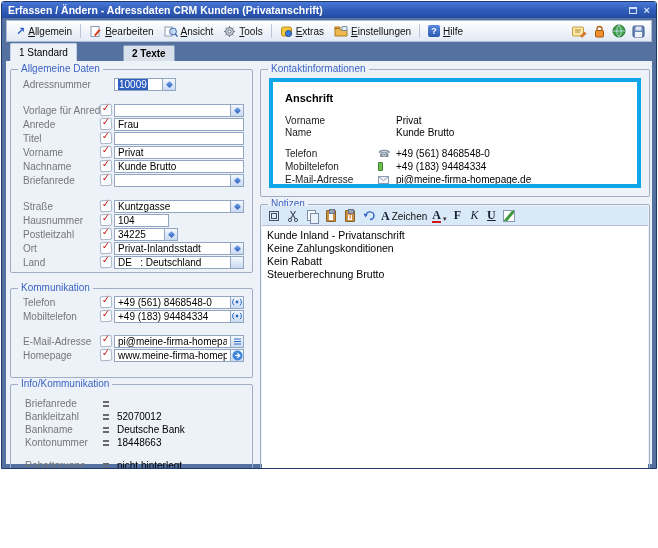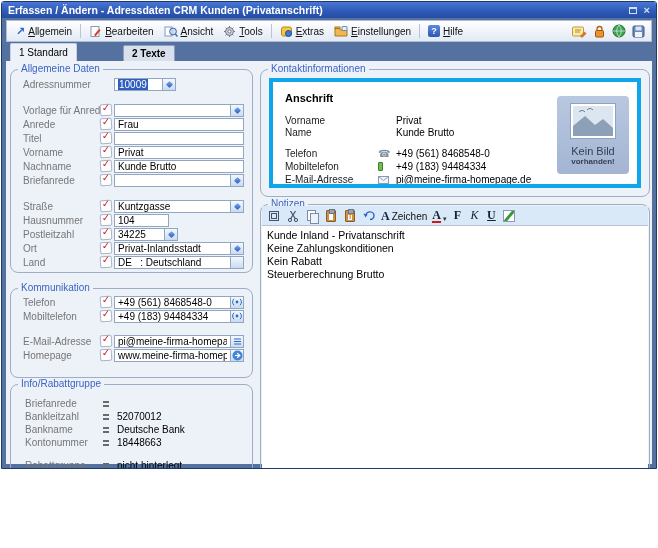--- a/index.html
+++ b/index.html
@@ -35,21 +35,21 @@
   
   .tabstrip{height:19px;flex:none;display:flex;align-items:flex-end;padding-left:4px;gap:44px;}
   .tab{display:flex;align-items:center;padding:0 8px;font-size:10px;border:1px solid #8CA0C0;border-bottom:none;
        border-radius:2px 2px 0 0;margin-right:2px;cursor:default;}
   .tab.active{background:#EDF1F8;height:18px;border-color:#C6D2E4;}
   .tab.inactive{background:#D8E0EC;height:16px;font-weight:bold;}
 
   
   .content{flex:1;background:#EDF1F8;position:relative;min-height:0;}
 
-  .gbox{position:absolute;border:1px solid #9FAEC6;border-radius:8px;}
+  .gbox{position:absolute;border:1px solid #9FAEC6;border-radius:2px;}
   .gtitle{position:absolute;top:-7px;left:7px;background:#EDF1F8;color:#3B64C4;font-size:10px;line-height:12px;padding:0 3px;white-space:nowrap;}
   .gbody{position:absolute;inset:0;display:flex;flex-direction:column;overflow:hidden;}
 
   
   .row{display:flex;align-items:center;height:14px;padding-left:12px;flex:none;}
   .lbl{width:77px;flex:none;color:#767676;font-size:10px;white-space:nowrap;overflow:hidden;}
   .chk{width:12px;height:12px;flex:none;background:#fff;border:1px solid #A8B4C8;border-radius:2px;
        margin-right:2px;position:relative;transform:rotate(-4deg);}
   .chk::after{content:"\2713";position:absolute;left:1px;top:-3px;font-size:10px;font-weight:bold;color:#CE1A1A;}
   .chk.hidden{visibility:hidden;}
@@ -406,21 +406,21 @@
                 <svg width="11" height="11">
                   <circle cx="5.5" cy="5.5" r="5" fill="#3E86D8"></circle>
                   <path d="M3 5.5h4M5.2 3.2L7.8 5.5 5.2 7.8" stroke="#fff" stroke-width="1.2" fill="none"></path>
                 </svg>
               </span>
           </div>
         </div>
       </div>
 
       <div class="gbox" style="left:4px;top:323px;width:243px;height:148px;">
-        <span class="gtitle">Info/Rabattgruppe</span>
+        <span class="gtitle">Info/Kommunikation</span>
         <div class="gbody ptop12">
           <div class="irow">
             <span class="ilbl">Briefanrede</span>
             <span class="eq"></span>
             <span class="ival"></span>
           </div>
           <div class="irow">
             <span class="ilbl">Bankleitzahl</span>
             <span class="eq"></span>
             <span class="ival">52070012</span>
@@ -491,31 +491,20 @@
           <div class="crow tall">
             <span class="clbl">E-Mail-Adresse</span>
             <span class="cicon">
                 <svg width="11" height="8">
                   <rect x="0.5" y="0.5" width="10" height="7" fill="#F4F6FA" stroke="#8A9AB4"></rect>
                   <path d="M0.5 0.5L5.5 4.5L10.5 0.5" fill="none" stroke="#8A9AB4"></path>
                 </svg>
               </span>
             <span class="cval">pi@meine-firma-homepage.de</span>
           </div>
-          <div class="noimg">
-            <div class="thumb">
-              <svg width="40" height="30">
-                  <rect x="0" y="0" width="40" height="30" fill="#DCE6F0"></rect>
-                  <path d="M0 20 L12 10 L22 19 L30 13 L40 22 L40 30 L0 30 Z" fill="#8CA0B8"></path>
-                  <path d="M6 6c2-2 4-2 6 0M14 4c2-2 4-2 6 0" stroke="#5A6E86" fill="none" stroke-width="1"></path>
-                </svg>
-            </div>
-            <div class="ni1">Kein Bild</div>
-            <div class="ni2">vorhanden!</div>
-          </div>
         </div>
       </div>
 
       <div class="gbox" style="left:254px;top:143px;width:390px;height:328px;">
         <span class="gtitle">Notizen</span>
         <div class="gbody" style="padding:1px;">
           <div class="ntoolbar">
             <span class="ticon">
                 <span class="sq-out"></span>
               </span>

